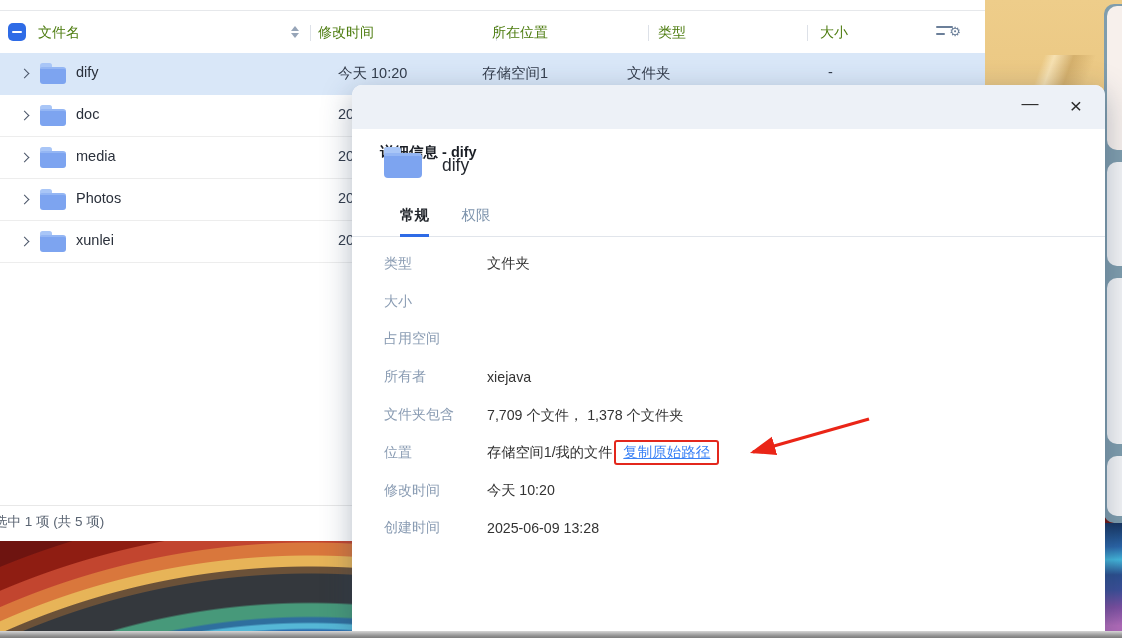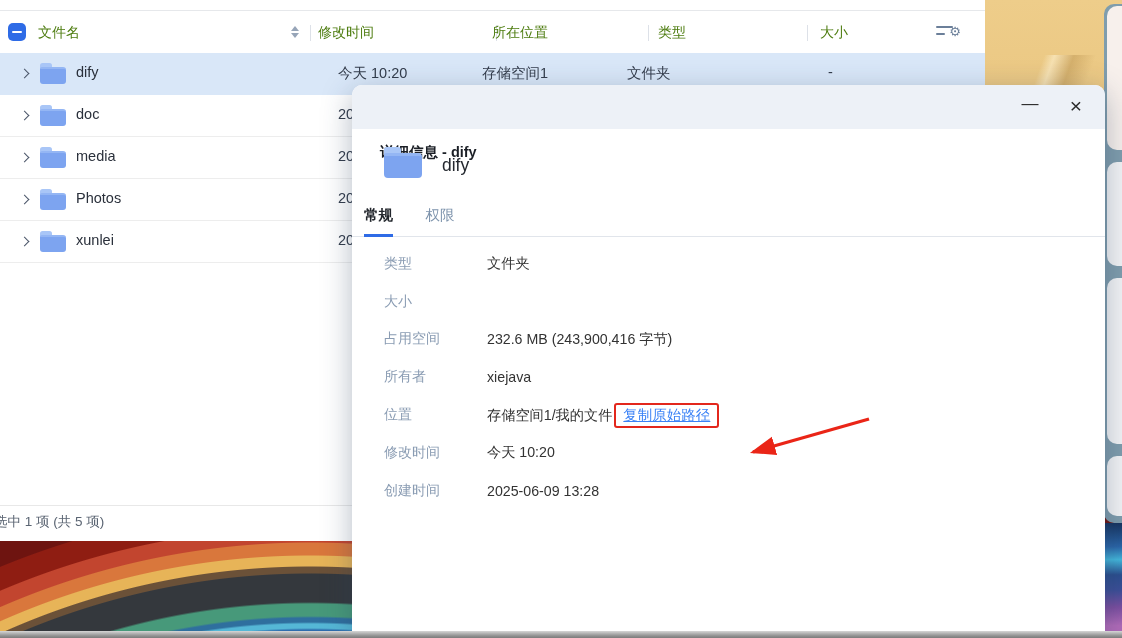--- a/index.html
+++ b/index.html
@@ -56,21 +56,21 @@
   
   #dialog { left:352px; top:85px; width:753px; height:547px; background:#fff; border-radius:10px 10px 0 0; box-shadow:0 8px 30px rgba(40,60,90,.35); z-index:4; }
   #dlg-header { left:0; top:0; width:100%; height:44px; background:#edf1f7; border-radius:10px 10px 0 0; }
   #dlg-title { left:28px; top:13px; font-size:14.5px; font-weight:bold; color:#1b1f26;margin-top:45px; }
   #dlg-min { right:62px; top:8px; width:26px; height:26px; text-align:center; line-height:22px; font-size:17px; color:#2a2a2a; cursor:pointer; }
   #dlg-close { right:16px; top:8px; width:26px; height:26px; text-align:center; line-height:26px; font-size:21px; color:#2a2a2a; cursor:pointer; }
   #dlg-folder { left:32px; top:62px; width:38px; height:31px; }
   #dlg-folder .tab { position:absolute; left:0; top:0; width:17px; height:8px; background:#a9c6f7; border-radius:3px 3px 0 0; }
   #dlg-folder .bod { position:absolute; left:0; bottom:0; width:100%; height:25px; background:#7da4f0; border-radius:2px 4px 4px 4px; border-top:3px solid #94b6f4; }
   #dlg-name { left:90px; top:70px; font-size:17.5px; color:#23272e; }
-  #dlg-tabs { left:0; top:112px; width:100%; height:40px; border-bottom:1px solid #e1e5eb; padding-left:12px; }
+  #dlg-tabs { left:0; top:112px; width:100%; height:40px; border-bottom:1px solid #e1e5eb; padding-left:48px; }
   .tab-item { display:inline-block; margin-right:28px; height:40px; line-height:36px; font-size:14.5px; cursor:pointer; }
   .tab-item.active { font-weight:bold; color:#22262c; border-bottom:3px solid #2e6be6; }
   .tab-item.inactive { color:#7d93ac; }
   #dlg-fields { left:0; top:160px; width:100%; }
   .field-row { display:flex; align-items:center; height:37.8px; padding-left:32px; }
   .field-label { width:103px; font-size:14px; color:#8a9cb3; flex:none; }
   .field-value { font-size:14.2px; color:#333; white-space:nowrap; }
   .redbox { display:inline-flex; align-items:center; border:2.5px solid #e3271c; border-radius:3px; padding:1px 7px; margin-left:2px; }
   .copy-link { font-size:14.5px; color:#3b82f6; text-decoration:underline; cursor:pointer; white-space:nowrap; }
 
@@ -195,25 +195,28 @@
   <div id="dlg-fields" class="abs">
     <div class="field-row">
       <span class="field-label">类型</span>
       <span class="field-value">文件夹</span>
     </div>
     <div class="field-row">
       <span class="field-label">大小</span>
     </div>
     <div class="field-row">
       <span class="field-label">占用空间</span>
-      <span class="field-value">232.6 MB  (243,900,416 字节)</span>
     </div>
     <div class="field-row">
       <span class="field-label">所有者</span>
       <span class="field-value">xiejava</span>
+    </div>
+    <div class="field-row">
+      <span class="field-label">文件夹包含</span>
+      <span class="field-value">7,709 个文件， 1,378 个文件夹</span>
     </div>
     <div class="field-row">
       <span class="field-label">位置</span>
       <span class="field-value">存储空间1/我的文件</span>
       <span class="redbox">
         <a class="copy-link">复制原始路径</a>
       </span>
     </div>
     <div class="field-row">
       <span class="field-label">修改时间</span>

